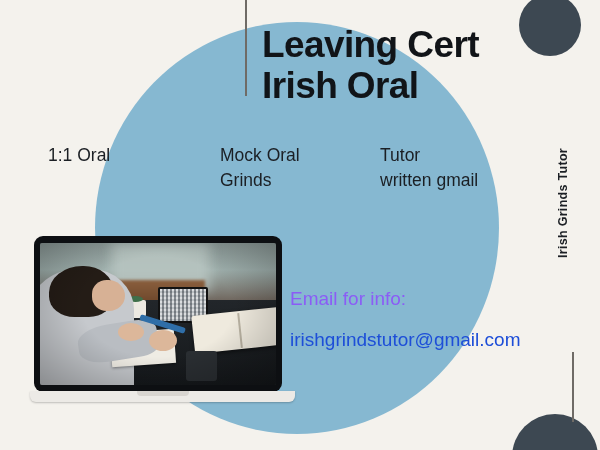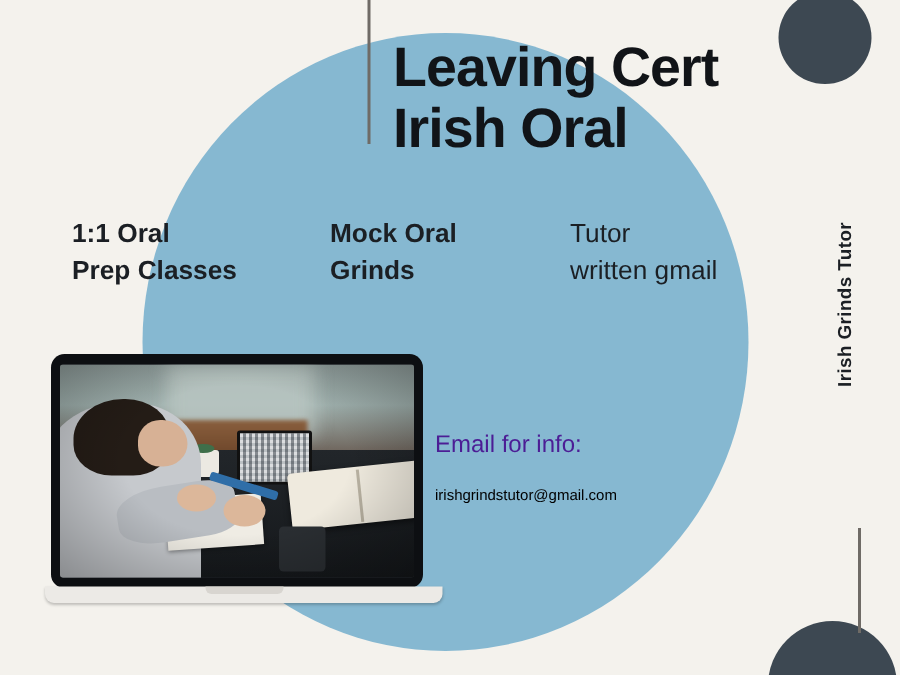--- a/index.html
+++ b/index.html
@@ -81,22 +81,22 @@
     left:48px; top:143px;
     width:510px;
     display:flex;
   }
   .feature {
     font-size:17.5px;
     line-height:1.42;
     color:#1b1f24;
     white-space:nowrap;
   }
-  .feature:nth-child(1) { width:172px;font-weight:bold; }
-  .feature:nth-child(2) { width:160px;font-weight:bold; }
+  .feature:nth-child(1) { width:172px; }
+  .feature:nth-child(2) { width:160px; }
   .feature:nth-child(3) { width:auto; }
   .feature-line { display:block; }
 
   
   .brand {
     position:absolute;
     left:556px; top:128px;
     width:16px; height:150px;
     font-size:12.5px;
     font-weight:bold;
@@ -110,28 +110,28 @@
     justify-content:center;
   }
 
   
   .email-block {
     position:absolute;
     left:290px; top:288px;
     width:280px;
   }
   .email-label {
-    font-size:16px;
-    color:#4c1d95;
+    font-size:19px;
+    color:#8b5cf6;
     margin-bottom:19px;
     white-space:nowrap;
   }
   .email-address {
-    font-size:10px;
-    color:#000000;
+    font-size:19px;
+    color:#1d4ed8;
     white-space:nowrap;
   }
 
   
   .laptop {
     position:absolute;
     left:30px; top:236px;
     width:265px; height:180px;
   }
   .laptop-lid {
@@ -278,21 +278,20 @@
   <div class="line-bottom"></div>
 
   <div class="title">
     <span class="title-line">Leaving Cert</span>
     <span class="title-line">Irish Oral</span>
   </div>
 
   <div class="features">
     <div class="feature">
       <span class="feature-line">1:1 Oral</span>
-      <span class="feature-line">Prep Classes</span>
     </div>
     <div class="feature">
       <span class="feature-line">Mock Oral</span>
       <span class="feature-line">Grinds</span>
     </div>
     <div class="feature">
       <span class="feature-line">Tutor</span>
       <span class="feature-line">written gmail</span>
     </div>
   </div>

